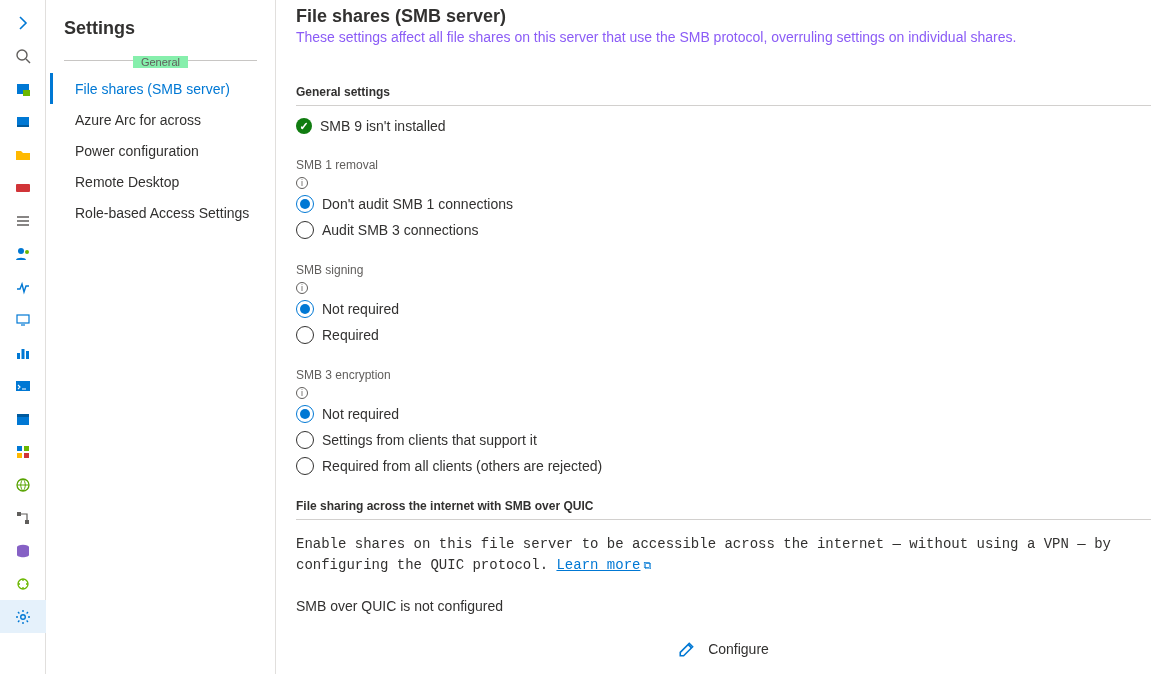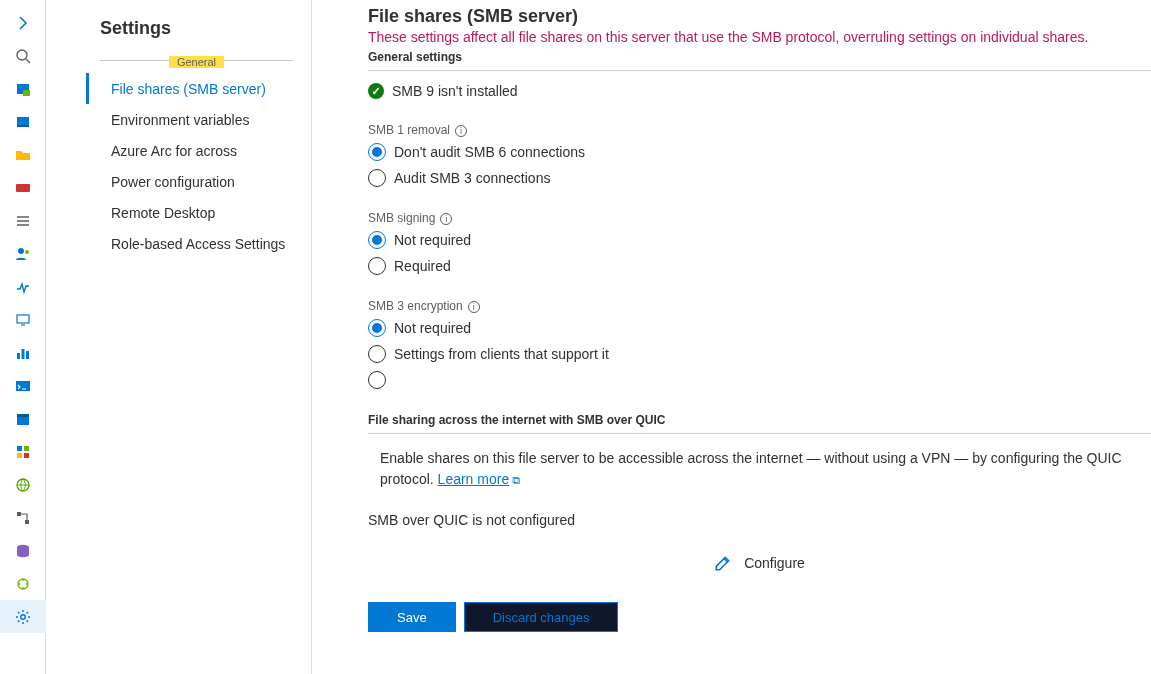--- a/index.html
+++ b/index.html
@@ -4,21 +4,21 @@
 <style>
   * { box-sizing: border-box; }
   html, body { margin: 0; padding: 0; height: 100%; }
   body {
     font-family: "Segoe UI", -apple-system, BlinkMacSystemFont, Arial, sans-serif;
     font-size: 14px;
     color: #323130;
     background: #fff;
     overflow: hidden;
   }
-  .app { display: flex; width: 1151px; height: 674px; gap: 36px; }
+  .app { display: flex; width: 1151px; height: 674px; }
 
   
   .rail {
     width: 46px;
     border-right: 1px solid #e1dfdd;
     display: flex;
     flex-direction: column;
     align-items: center;
     padding-top: 6px;
   }
@@ -42,74 +42,74 @@
   }
   .nav-sep {
     position: relative; text-align: center; margin: 0 18px 6px 18px;
     height: 14px;
   }
   .nav-sep::before {
     content: ""; position: absolute; left: 0; right: 0; top: 7px;
     border-top: 1px solid #c8c6c4;
   }
   .nav-sep span {
-    position: relative; background: #fde047; padding: 0 8px;
+    position: relative; background: #86efac; padding: 0 8px;
     font-size: 11px; color: #605e5c;
   }
   .nav-item {
     height: 31px; display: flex; align-items: center;
     padding-left: 22px; cursor: pointer; font-size: 14px;
     border-left: 3px solid transparent; margin-left: 4px;
   }
   .nav-item.selected {
     color: #0078d4; border-left-color: #0078d4;
   }
 
   
   .main {
     flex: 1; padding: 6px 0 0 20px; overflow-y: auto;
   }
   .page-title { font-size: 18px; font-weight: 600; margin: 0; }
-  .page-sub { font-size: 14px; color: #be185d; margin: 2px 0 5px 0; }
+  .page-sub { font-size: 14px; color: #8b5cf6; margin: 2px 0 40px 0; }
 
   .section-head {
     font-size: 12px; font-weight: 700; margin: 0 0 6px 0;
     border-bottom: 1px solid #d2d0ce; padding-bottom: 6px;
     max-width: 860px;
   }
 
   .status-row { display: flex; align-items: center; gap: 8px; margin: 12px 0 24px 0; }
   .check-icon {
     width: 16px; height: 16px; border-radius: 50%; background: #107c10;
     display: inline-flex; align-items: center; justify-content: center; color: #fff;
     font-size: 11px; font-weight: bold;
   }
 
   .field-label {
-    font-size: 12px; color: #605e5c; display: flex; align-items: flex-end; gap: 5px;
+    font-size: 12px; color: #605e5c; display: flex; align-items: flex-start; gap: 5px; flex-direction: column;
   }
   .info-icon {
     width: 12px; height: 12px; border: 1px solid #605e5c; border-radius: 50%;
     display: inline-flex; align-items: center; justify-content: center;
     font-size: 9px; color: #605e5c; line-height: 1;
   }
 
   .radio-group { margin: 2px 0 20px 0; }
   .radio-option { display: flex; align-items: center; height: 26px; cursor: pointer; }
   .radio {
     width: 18px; height: 18px; border: 1px solid #323130; border-radius: 50%;
     margin-right: 8px; display: inline-flex; align-items: center; justify-content: center;
     flex-shrink: 0;
   }
   .radio.selected { border-color: #0078d4; }
   .radio.selected::after {
     content: ""; width: 10px; height: 10px; border-radius: 50%; background: #0078d4;
   }
 
-  .quic-desc { margin: 14px 0 22px 12px; max-width: 860px; line-height: 1.5; }
+  .quic-desc { margin: 14px 0 22px 0; max-width: 860px; line-height: 1.5; font-family: Liberation Mono, monospace; }
   .quic-desc a { color: #0078d4; text-decoration: underline; }
   .ext-icon { font-size: 11px; margin-left: 3px; color: #0078d4; }
 
   .configure-row {
     display: flex; align-items: center; gap: 12px; margin: 26px 0 30px 0;
     cursor: pointer;
     justify-content: center;
   }
   .pencil { color: #0078d4; }
 
@@ -246,23 +246,20 @@
 
   <div class="nav">
     <div class="nav-title">Settings</div>
     <div class="nav-sep">
       <span>General</span>
     </div>
     <div class="nav-item selected">
       <span>File shares (SMB server)</span>
     </div>
     <div class="nav-item">
-      <span>Environment variables</span>
-    </div>
-    <div class="nav-item">
       <span>Azure Arc for across</span>
     </div>
     <div class="nav-item">
       <span>Power configuration</span>
     </div>
     <div class="nav-item">
       <span>Remote Desktop</span>
     </div>
     <div class="nav-item">
       <span>Role-based Access Settings</span>
@@ -280,21 +277,21 @@
       <span>SMB 9 isn't installed</span>
     </div>
 
     <div class="field-label">
       <span>SMB 1 removal</span>
       <span class="info-icon">i</span>
     </div>
     <div class="radio-group">
       <div class="radio-option">
         <span class="radio selected"></span>
-        <span>Don't audit SMB 6 connections</span>
+        <span>Don't audit SMB 1 connections</span>
       </div>
       <div class="radio-option">
         <span class="radio"></span>
         <span>Audit SMB 3 connections</span>
       </div>
     </div>
 
     <div class="field-label">
       <span>SMB signing</span>
       <span class="info-icon">i</span>
@@ -318,20 +315,21 @@
       <div class="radio-option">
         <span class="radio selected"></span>
         <span>Not required</span>
       </div>
       <div class="radio-option">
         <span class="radio"></span>
         <span>Settings from clients that support it</span>
       </div>
       <div class="radio-option">
         <span class="radio"></span>
+        <span>Required from all clients (others are rejected)</span>
       </div>
     </div>
 
     <div class="section-head" style="margin-top:16px">File sharing across the internet with SMB over QUIC</div>
     <div class="quic-desc">
       <span>Enable shares on this file server to be accessible across the internet — without using a VPN — by configuring the QUIC protocol. </span>
       <a href="#"><span>Learn more</span></a><span class="ext-icon">⧉</span>
     </div>
     <div>SMB over QUIC is not configured</div>
 

